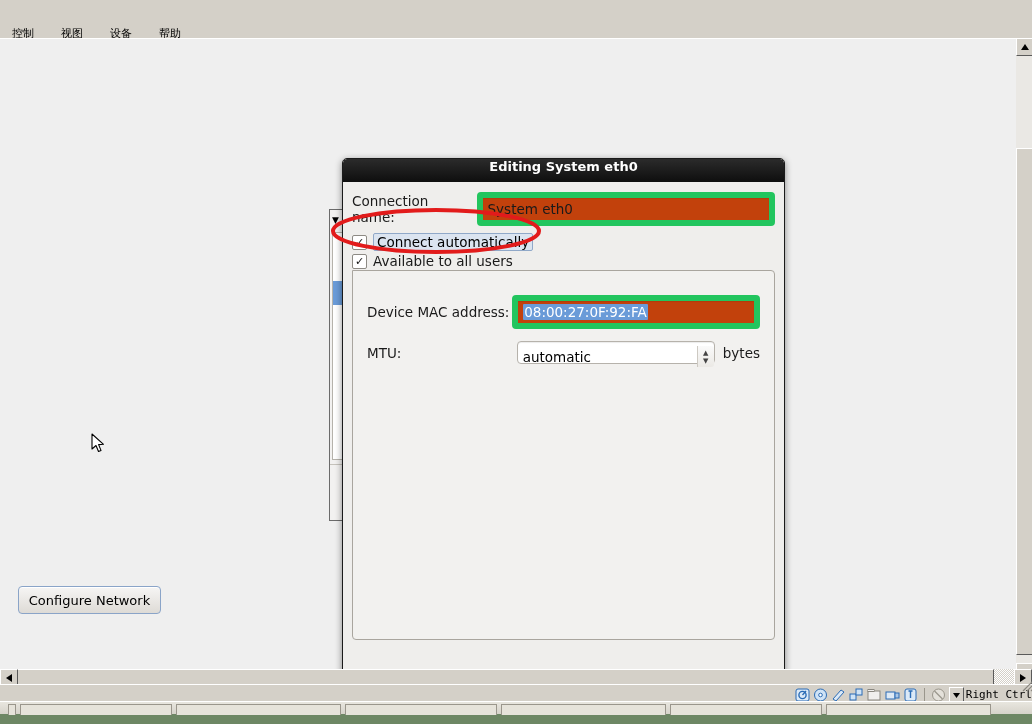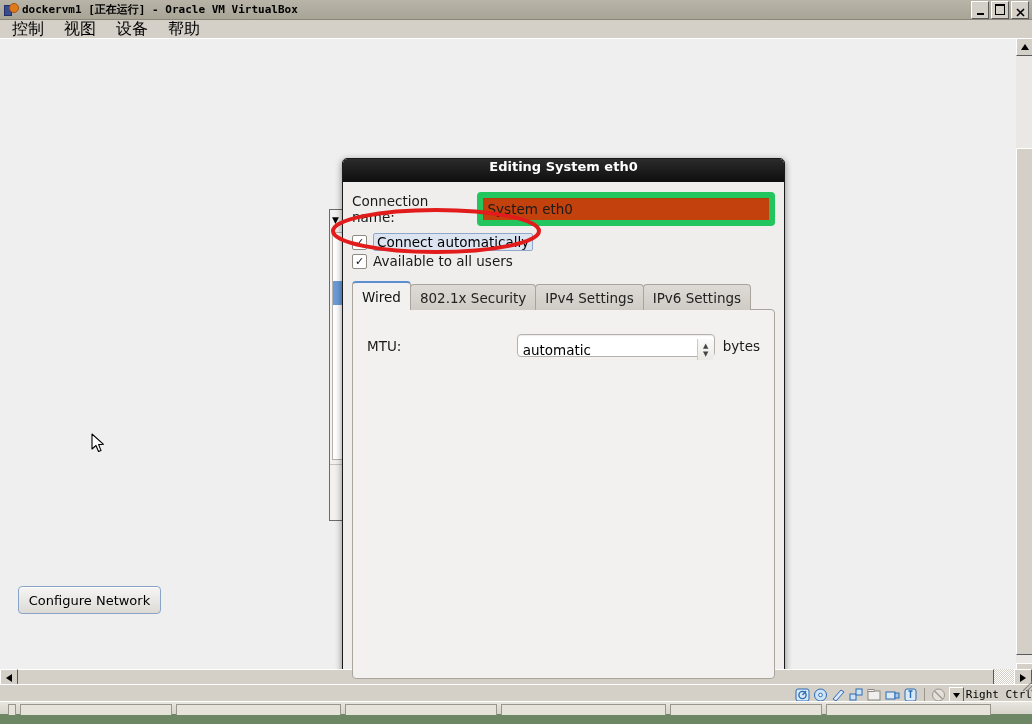--- a/index.html
+++ b/index.html
@@ -36,22 +36,22 @@
     border-top:1px solid #fff;border-left:1px solid #fff;
     border-right:1px solid #5a5a5a;border-bottom:1px solid #5a5a5a;
     display:flex;align-items:flex-end;justify-content:center;
     font-family:"DejaVu Sans Mono",monospace;font-size:9px;line-height:9px;padding-bottom:1px;
   }
   #vbox-winbtns .wb.max{align-items:center;}
   #vbox-winbtns .wb .minbar{width:7px;height:2px;background:#000;margin-bottom:2px;}
   #vbox-winbtns .wb .maxbox{width:8px;height:8px;border:1px solid #000;border-top-width:2px;}
   #vbox-menubar{
     height:18px;background:#d4d0c8;border-bottom:1px solid #8a8678;
-    display:flex;align-items:center;gap:8px;padding-left:6px;
-    font-family:"DejaVu Sans","Liberation Sans",sans-serif;font-size:16px;
+    display:flex;align-items:center;gap:15px;padding-left:6px;
+    font-family:"DejaVu Sans","Liberation Sans",sans-serif;font-size:11px;margin-top:24px;
   }
   #vbox-menubar .mi{padding:1px 6px;cursor:default;}
   
   #guest-area{
     position:absolute;left:0;top:38px;width:1032px;height:657px;background:#efefef;
     border-top:1px solid #fff;
   }
   #guest-screen{
     position:absolute;left:1px;top:0px;width:1004px;height:641px;
     background:#efefef;overflow:hidden;
@@ -201,40 +201,20 @@
   #mouse-cursor{position:absolute;left:90px;top:394px;width:14px;height:20px;z-index:60;}
 </style>
 </head>
 <body>
 
 <div id="host-desktop"></div>
 <div id="green-badge">10</div>
 
 <div id="vbox-window">
 
-  <div id="vbox-titlebar">
-    <span id="vbox-icon">
-      <span class="b1"></span>
-        <span class="b2"></span>
-    </span>
-    <span id="vbox-title-text">dockervm1 [正在运行] - Oracle VM VirtualBox</span>
-    <span id="vbox-winbtns">
-      <span class="wb">
-          <span class="minbar"></span>
-        </span>
-      <span class="wb max">
-          <span class="maxbox"></span>
-        </span>
-      <span class="wb">
-        <svg width="9" height="9" viewBox="0 0 9 9">
-            <path d="M1 1 L8 8 M8 1 L1 8" stroke="#000" stroke-width="1.6"></path>
-          </svg>
-      </span>
-    </span>
-  </div>
 
   <div id="vbox-menubar">
     <span class="mi">控制</span>
     <span class="mi">视图</span>
     <span class="mi">设备</span>
     <span class="mi">帮助</span>
   </div>
 
   <div id="guest-area">
     <div id="guest-screen">
@@ -275,28 +255,28 @@
           <div class="checkrow">
             <span class="chk">✓</span>
             <span class="focus-label">Connect automatically</span>
           </div>
 
           <div class="checkrow">
             <span class="chk">✓</span>
             <span class="lbl">Available to all users</span>
           </div>
 
-          <div id="tabs">
-            <div class="tab active">Wired</div>
-            <div class="tab">802.1x Security</div>
-            <div class="tab">IPv4 Settings</div>
-            <div class="tab">IPv6 Settings</div>
-          </div>
 
           <div id="tab-panel">
+            <div class="frow">
+              <span class="flabel">Device MAC address:</span>
+              <span class="txtinput" id="device-mac-input">
+                <span class="sel">08:00:27:0F:92:FA</span>
+              </span>
+            </div>
             <div class="frow">
               <span class="flabel">MTU:</span>
               <span id="mtu-spin">
                 <span class="spin-val">automatic</span>
                 <span class="spin-btns">
                   <span>▲</span>
                   <span>▼</span>
                 </span>
               </span>
               <span class="lbl" style="margin-left:8px">bytes</span>

